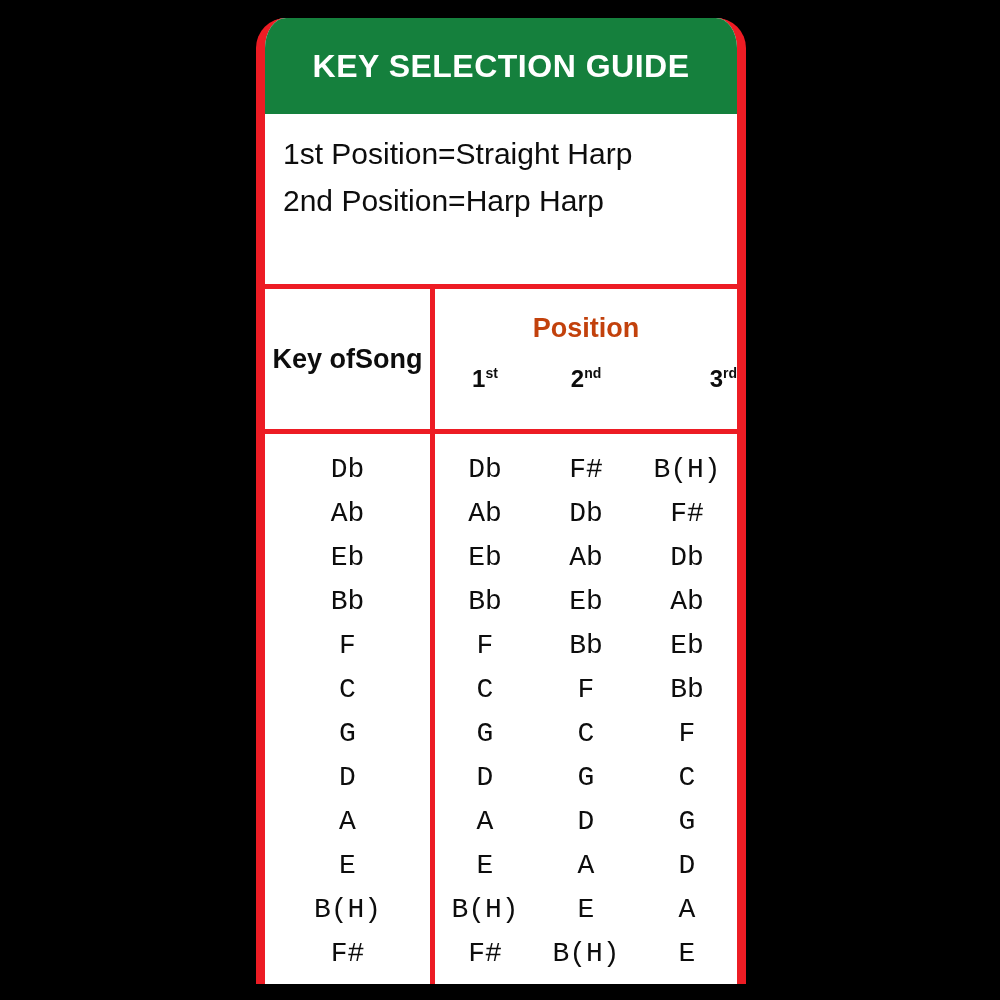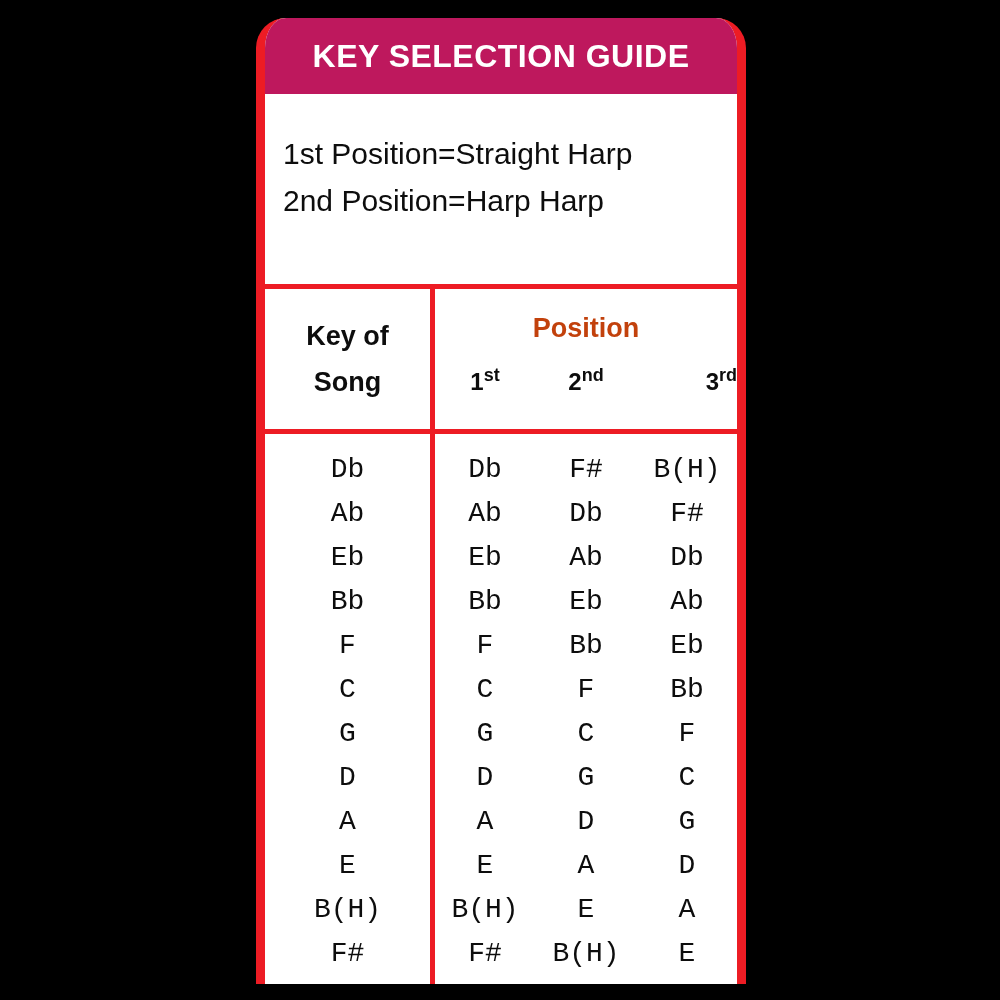--- a/index.html
+++ b/index.html
@@ -26,22 +26,22 @@
     border-right: 9px solid #ED1C24;
     border-bottom: 0;
     overflow: hidden;
   }
 
   #title-bar {
     position: absolute;
     left: -9px;
     top: 0;
     width: 490px;
-    height: 76px;
-    background: #be185d;
+    height: 96px;
+    background: #15803d;
     border-top-left-radius: 30px;
     border-top-right-radius: 30px;
     display: flex;
     align-items: center;
     justify-content: center;
   }
 
   #title-text {
     color: #ffffff;
     font-weight: bold;
@@ -87,21 +87,21 @@
     height: 140px;
   }
 
   #hdr-left {
     position: absolute;
     left: 0;
     top: 0;
     width: 165px;
     height: 140px;
     display: flex;
-    flex-direction: column;
+    flex-direction: row;
     align-items: center;
     justify-content: center;
   }
 
   #hdr-left .kw {
     font-size: 27px;
     font-weight: bold;
     color: #0d0d0d;
     line-height: 46px;
   }
@@ -136,21 +136,21 @@
 
   .pos-num {
     position: absolute;
     top: 76px;
     font-size: 24px;
     font-weight: bold;
     color: #0d0d0d;
     width: 100px;
     text-align: center;
   }
-  .pos-num sup { font-size: 18px; }
+  .pos-num sup { font-size: 14px; }
 
   #pos1 { left: 0px; }
   #pos2 { left: 101px; }
   #pos3 { left: 202px; text-align: right; }
 
   #body-sep {
     position: absolute;
     left: 0;
     top: 411px;
     width: 472px;

